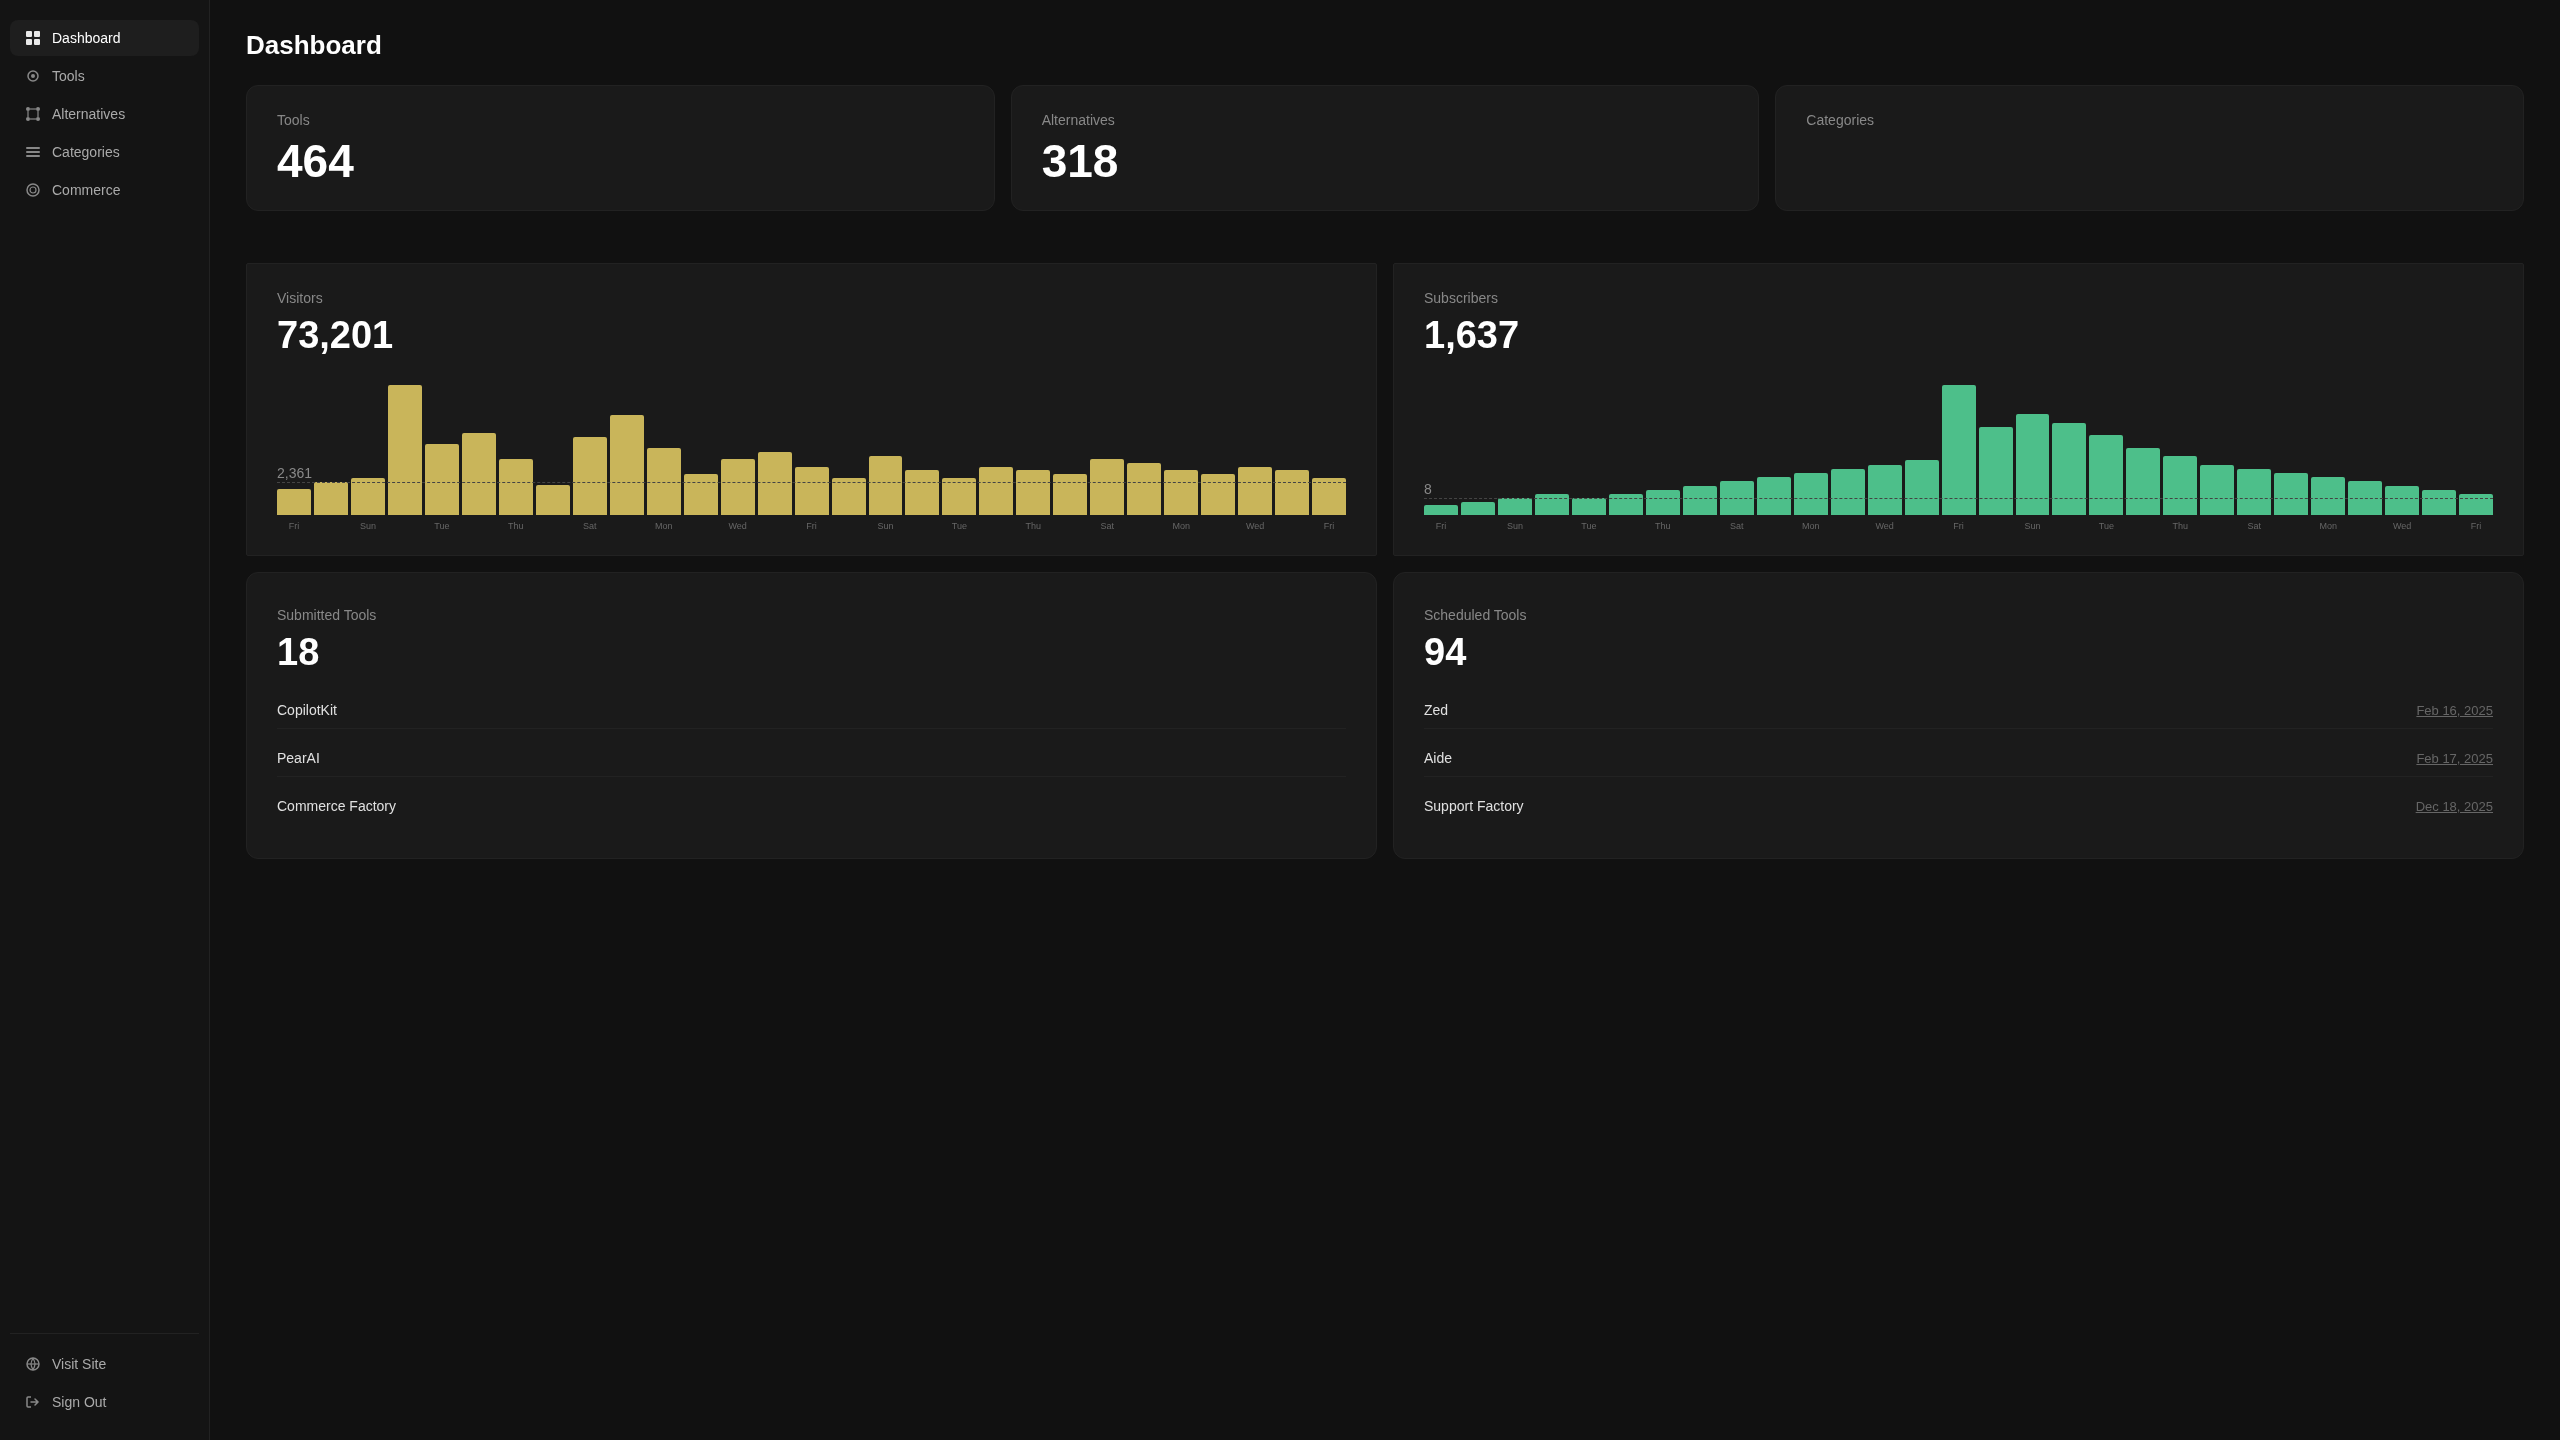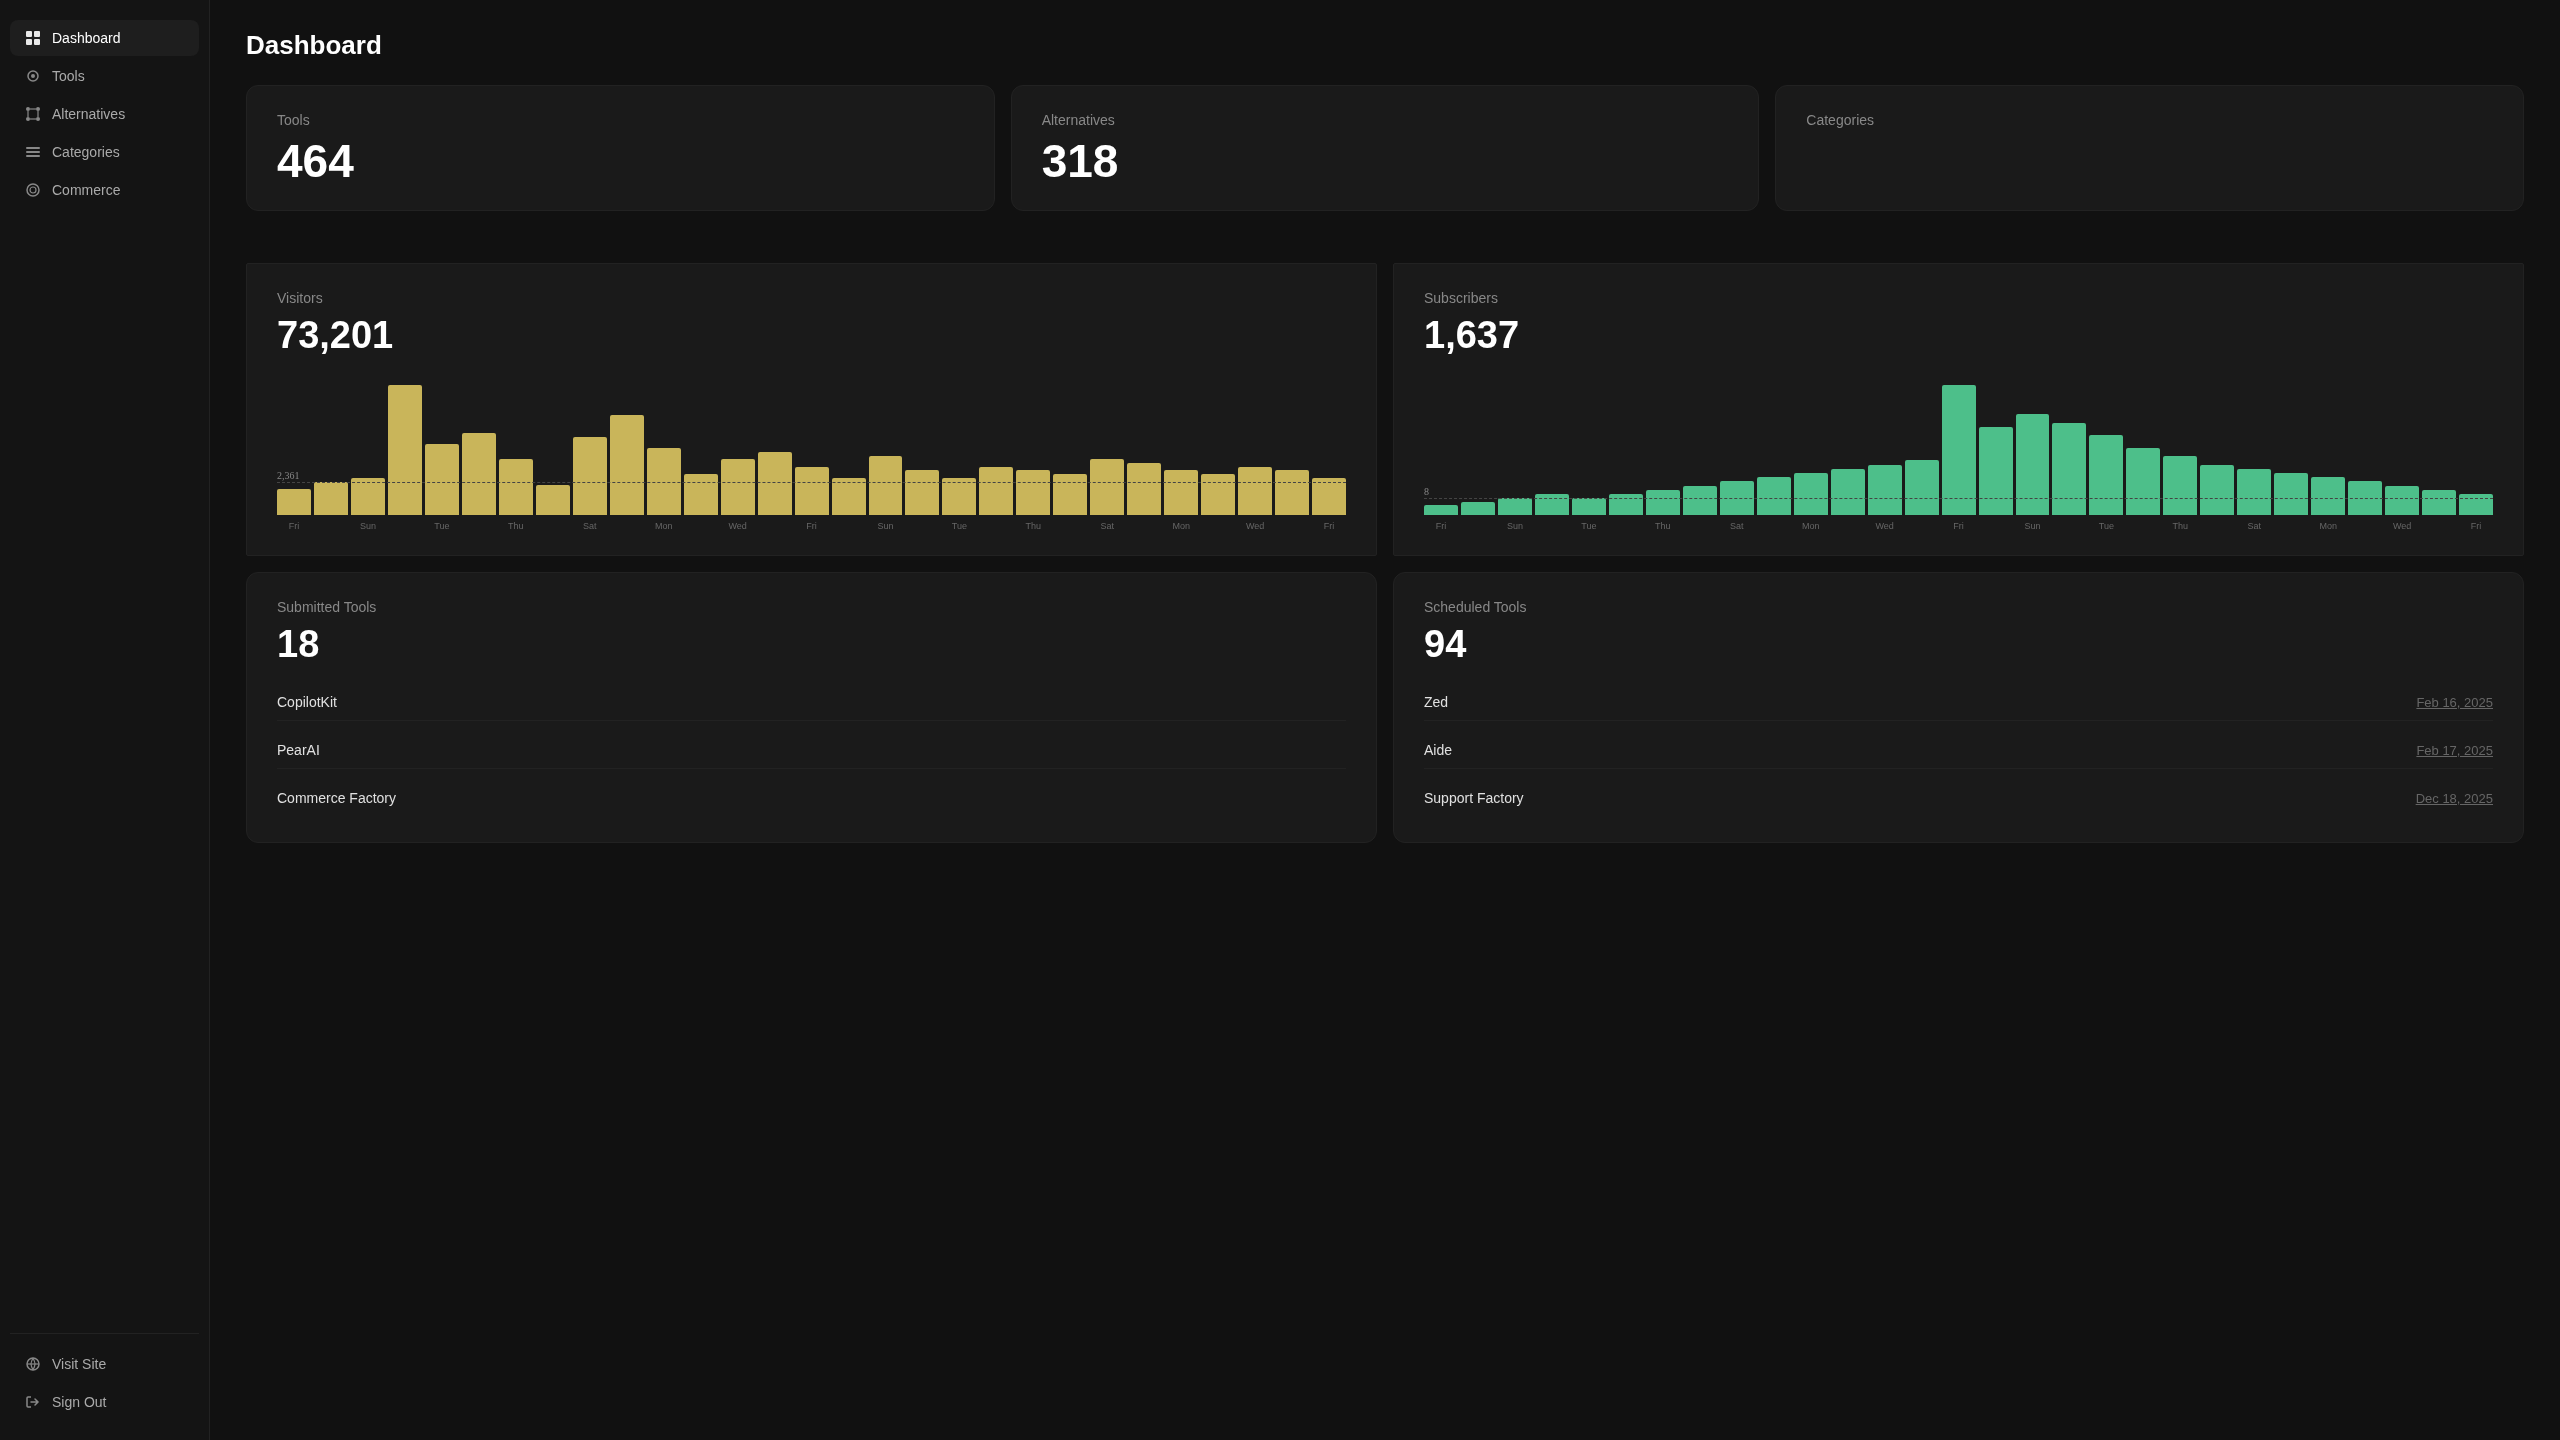--- a/index.html
+++ b/index.html
@@ -149,25 +149,24 @@
     .bar-yellow { background: #c9b55a; }
     .bar-green { background: #4dbf8a; }
     .chart-dashed-line {
       position: absolute;
       left: 0; right: 0;
       border-top: 1.5px dashed #444;
     }
     .chart-label {
       position: absolute;
       left: 0;
-      font-size: 10px;
+      font-size: 14px;
       color: #888;
       background: #1a1a1a;
       padding-right: 4px;
-      font-family: Liberation Serif, serif;
     }
     .x-axis-labels {
       display: flex;
       gap: 3px;
       margin-top: 6px;
     }
     .x-label {
       flex: 1;
       text-align: center;
       font-size: 9px;
@@ -176,21 +175,21 @@
 
     
     .bottom-row {
       display: grid;
       grid-template-columns: 1fr 1fr;
       gap: 16px;
     }
     .list-card {
       background: #1a1a1a;
       border-radius: 12px;
-      padding: 26px 30px;
+      padding: 34px 30px;
       border: 1px solid #222;
     }
     .list-title {
       font-size: 14px;
       color: #888;
       margin-bottom: 8px;
     }
     .list-value {
       font-size: 38px;
       font-weight: 700;

